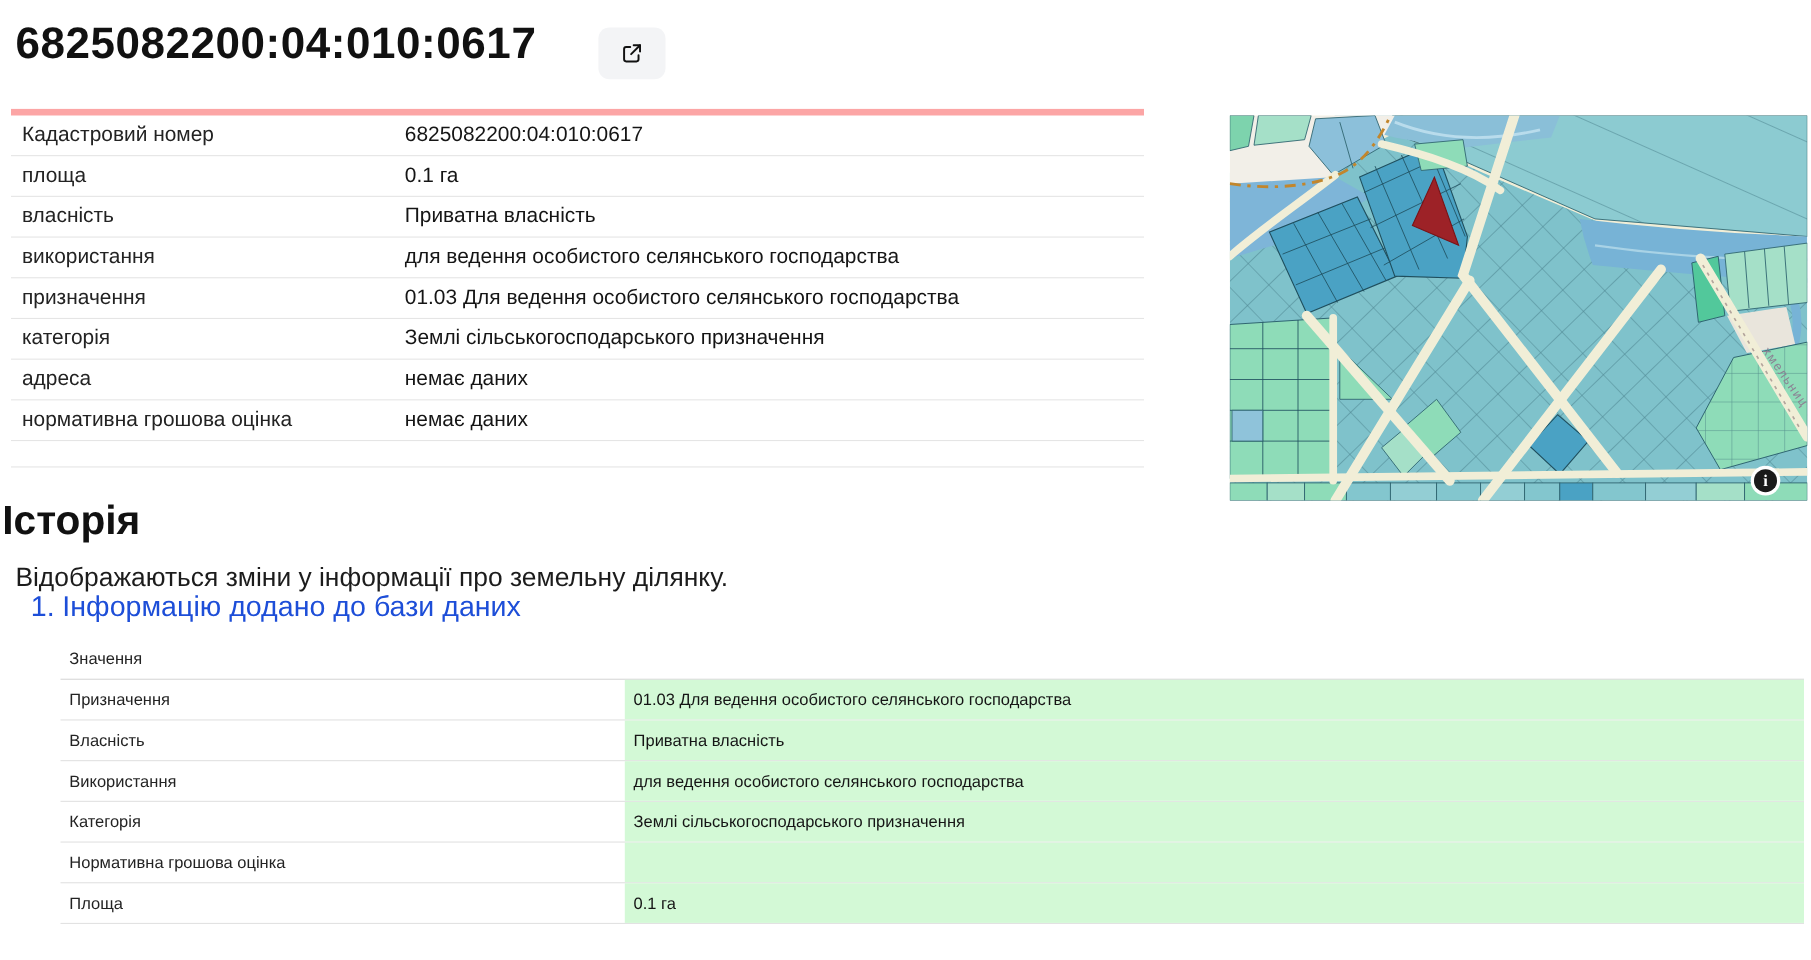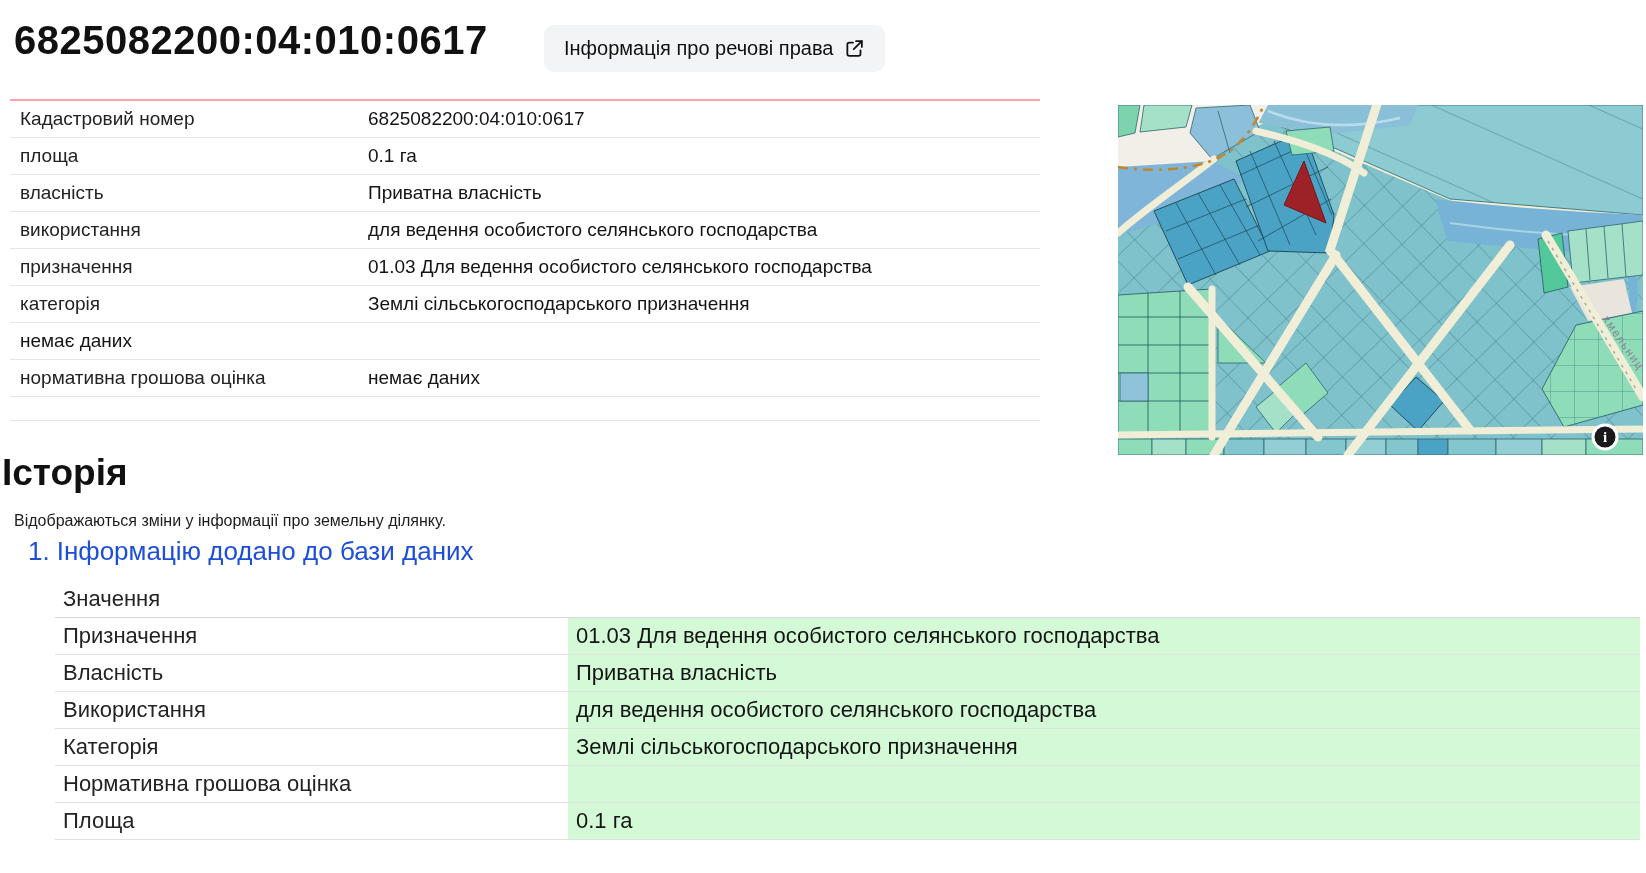--- a/index.html
+++ b/index.html
@@ -29,21 +29,21 @@
   .rights-btn{
     position:absolute;left:544px;top:25px;height:47px;
     display:flex;align-items:center;gap:11px;padding:0 20px;
     background:var(--button-bg);border:none;border-radius:10px;
     font-family:"Liberation Sans",sans-serif;font-size:20px;color:#111;cursor:pointer;
   }
   .rights-btn svg{display:block}
   
   .d-table{
     position:absolute;left:10px;top:99px;width:1030px;
-    border-top:2px solid #fca5a5;font-size:19px;
+    border-top:6px solid #fca5a5;font-size:19px;
   }
   .d-row{display:flex;align-items:center;min-height:37px;border-bottom:1px solid #e5e5e5;padding-left:10px}
   .d-label{width:348px;flex:none;color:#232323}
   .d-value{flex:1;color:#151515}
   .d-table::after{content:"";display:block;height:23px;border-bottom:1px solid #e5e5e5}
   
   .map-wrap{position:absolute;left:1118px;top:105px;width:525px;height:350px;cursor:grab}
   .map-wrap svg{display:block}
   .f-road{fill:var(--map-road)}
   .f-teal{fill:var(--map-teal)}
@@ -67,36 +67,35 @@
   .s-river{stroke:var(--map-water);stroke-width:8;fill:none;stroke-linecap:round}
   .s-dash{stroke:var(--boundary-dash);stroke-width:2.6;fill:none;stroke-dasharray:10 6 3 6}
   .s-track{stroke:#b3a49c;stroke-width:1.5;fill:none;stroke-dasharray:3 5}
   .roads path{stroke:var(--map-road);fill:none;stroke-width:9;stroke-linecap:round}
   .roads path.thin{stroke-width:7}
   .m-lines path{stroke:#1f4f5e;stroke-width:.9;fill:none;opacity:.85}
   .road-label{fill:#8b8293;font-size:11.5px;letter-spacing:1.5px}
   .info-i{fill:#fff;font-size:15px;font-weight:bold;text-anchor:middle;font-family:"Liberation Serif",serif}
   
   .h-heading{position:absolute;left:2px;top:452px;font-size:37px;font-weight:600;color:#111}
-  .h-desc{position:absolute;left:14px;top:512px;font-size:16px;color:#1c1c1c}
+  .h-desc{position:absolute;left:14px;top:512px;font-size:24px;color:#1c1c1c}
   .h-entry-title{position:absolute;left:28px;top:536px;font-size:26px;color:#1d4ed8}
   .h-entry-title .num{margin-right:7px}
-  .h-table{position:absolute;left:55px;top:581px;width:1585px;font-size:22px}
+  .h-table{position:absolute;left:55px;top:581px;width:1585px;font-size:15px}
   .h-row{display:flex;min-height:37px;border-bottom:1px solid #e2e2e2}
   .h-row:first-child{border-bottom:1px solid #d8d8d8}
   .h-label{width:513px;flex:none;display:flex;align-items:center;padding-left:8px;color:#232323}
   .h-value{flex:1;display:flex;align-items:center;padding-left:8px;color:#151515}
   .h-value.highlight{background:var(--highlight-green)}
 </style>
 </head>
 <body>
 
 <h1 class="page-title">6825082200:04:010:0617</h1>
 <button class="rights-btn">
-  <span>Інформація про речові права</span>
   <span>
     <svg width="21" height="21" viewBox="0 0 20 20" fill="none" stroke="#111" stroke-width="1.7" stroke-linecap="round" stroke-linejoin="round">
       <path d="M8.5 4.5H5A1.8 1.8 0 0 0 3.2 6.3v8.9A1.8 1.8 0 0 0 5 17h8.9a1.8 1.8 0 0 0 1.8-1.8V11.7"></path>
       <path d="M11.5 3h5.5v5.5"></path>
       <path d="M17 3l-7.7 7.7"></path>
     </svg>
   </span>
 </button>
 
 <div class="d-table">
@@ -125,20 +124,21 @@
       <div class="d-label">призначення</div>
       <div class="d-value">01.03 Для ведення особистого селянського господарства</div>
     </div>
 
     <div class="d-row">
       <div class="d-label">категорія</div>
       <div class="d-value">Землі сільськогосподарського призначення</div>
     </div>
 
     <div class="d-row">
+      <div class="d-label">адреса</div>
       <div class="d-value">немає даних</div>
     </div>
 
     <div class="d-row">
       <div class="d-label">нормативна грошова оцінка</div>
       <div class="d-value">немає даних</div>
     </div>
   </div>
 
 <div class="map-wrap">

